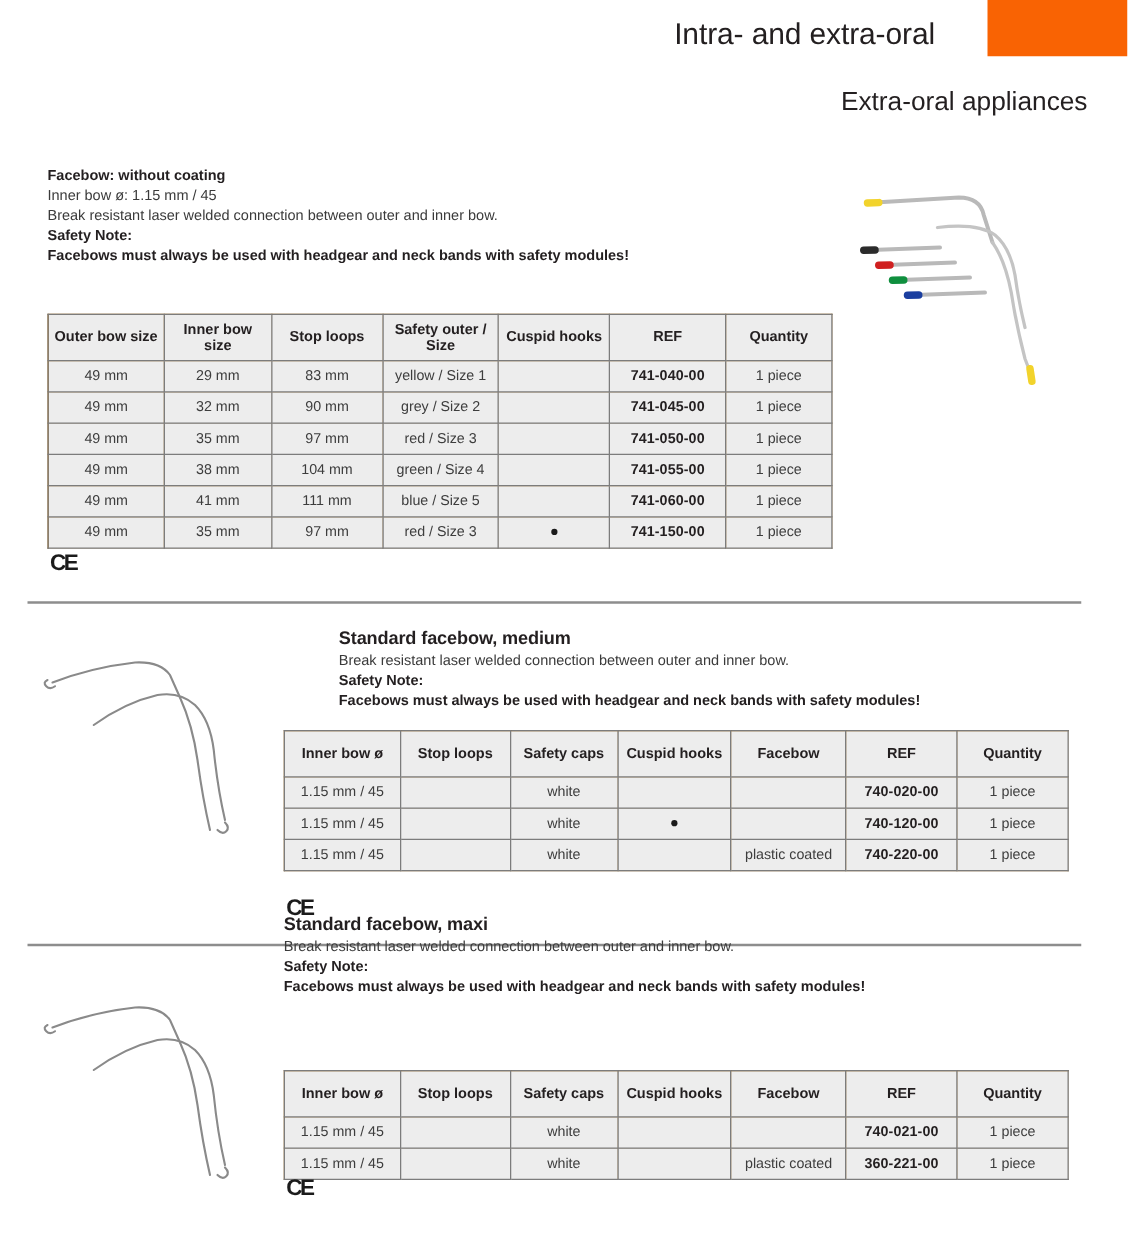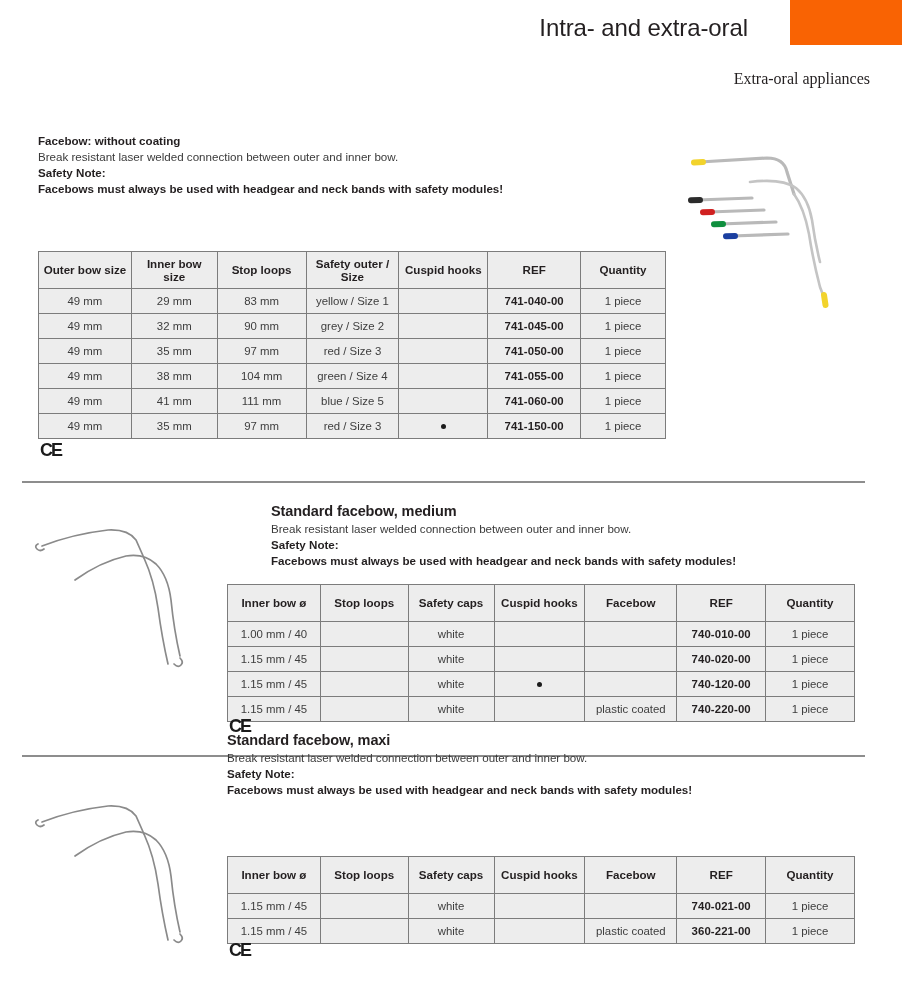--- a/index.html
+++ b/index.html
@@ -35,24 +35,23 @@
     font-weight: 400;
     letter-spacing: -0.1px;
     color: #231f20;
   }
   .page-subtitle {
     position: absolute;
     left: 400px;
     top: 70px;
     width: 470px;
     text-align: right;
-    font-size: 16px;
+    font-size: 21px;
     font-weight: 400;
     color: #231f20;
-    font-family: Liberation Serif, serif;
   }
 
   
   .section { position: absolute; }
   .divider {
     position: absolute;
     height: 0;
     border-top: 2px solid #8d8d8d;
   }
 
@@ -134,20 +133,21 @@
 </style>
 </head>
 <body>
 
 <div class="orange-block"></div>
 <div class="page-title">Intra- and extra-oral</div>
 <div class="page-subtitle">Extra-oral appliances</div>
 
 <div class="section" style="left:38px; top:133px; width:640px;">
   <div class="sec-bold">Facebow: without coating</div>
+  <div class="sec-reg">Inner bow ø: 1.15 mm / 45</div>
   <div class="sec-reg">Break resistant laser welded connection between outer and inner bow.</div>
   <div class="sec-bold">Safety Note:</div>
   <div class="sec-bold">Facebows must always be used with headgear and neck bands with safety modules!</div>
 </div>
 
 <table class="spec" style="position:absolute; left:38px; top:251px; width:628px;">
   <colgroup>
     <col style="width:93px">
       <col style="width:86px">
       <col style="width:89px">
@@ -274,29 +274,20 @@
       <th>Stop loops</th>
       <th>Safety caps</th>
       <th>Cuspid hooks</th>
       <th>Facebow</th>
       <th>REF</th>
       <th>Quantity</th>
     </tr>
   </thead>
   <tbody>
     <tr>
-      <td>1.00 mm / 40</td>
-      <td></td>
-      <td>white</td>
-      <td></td>
-      <td></td>
-      <td class="ref">740-010-00</td>
-      <td>1 piece</td>
-    </tr>
-    <tr>
       <td>1.15 mm / 45</td>
       <td></td>
       <td>white</td>
       <td></td>
       <td></td>
       <td class="ref">740-020-00</td>
       <td>1 piece</td>
     </tr>
     <tr>
       <td>1.15 mm / 45</td>

